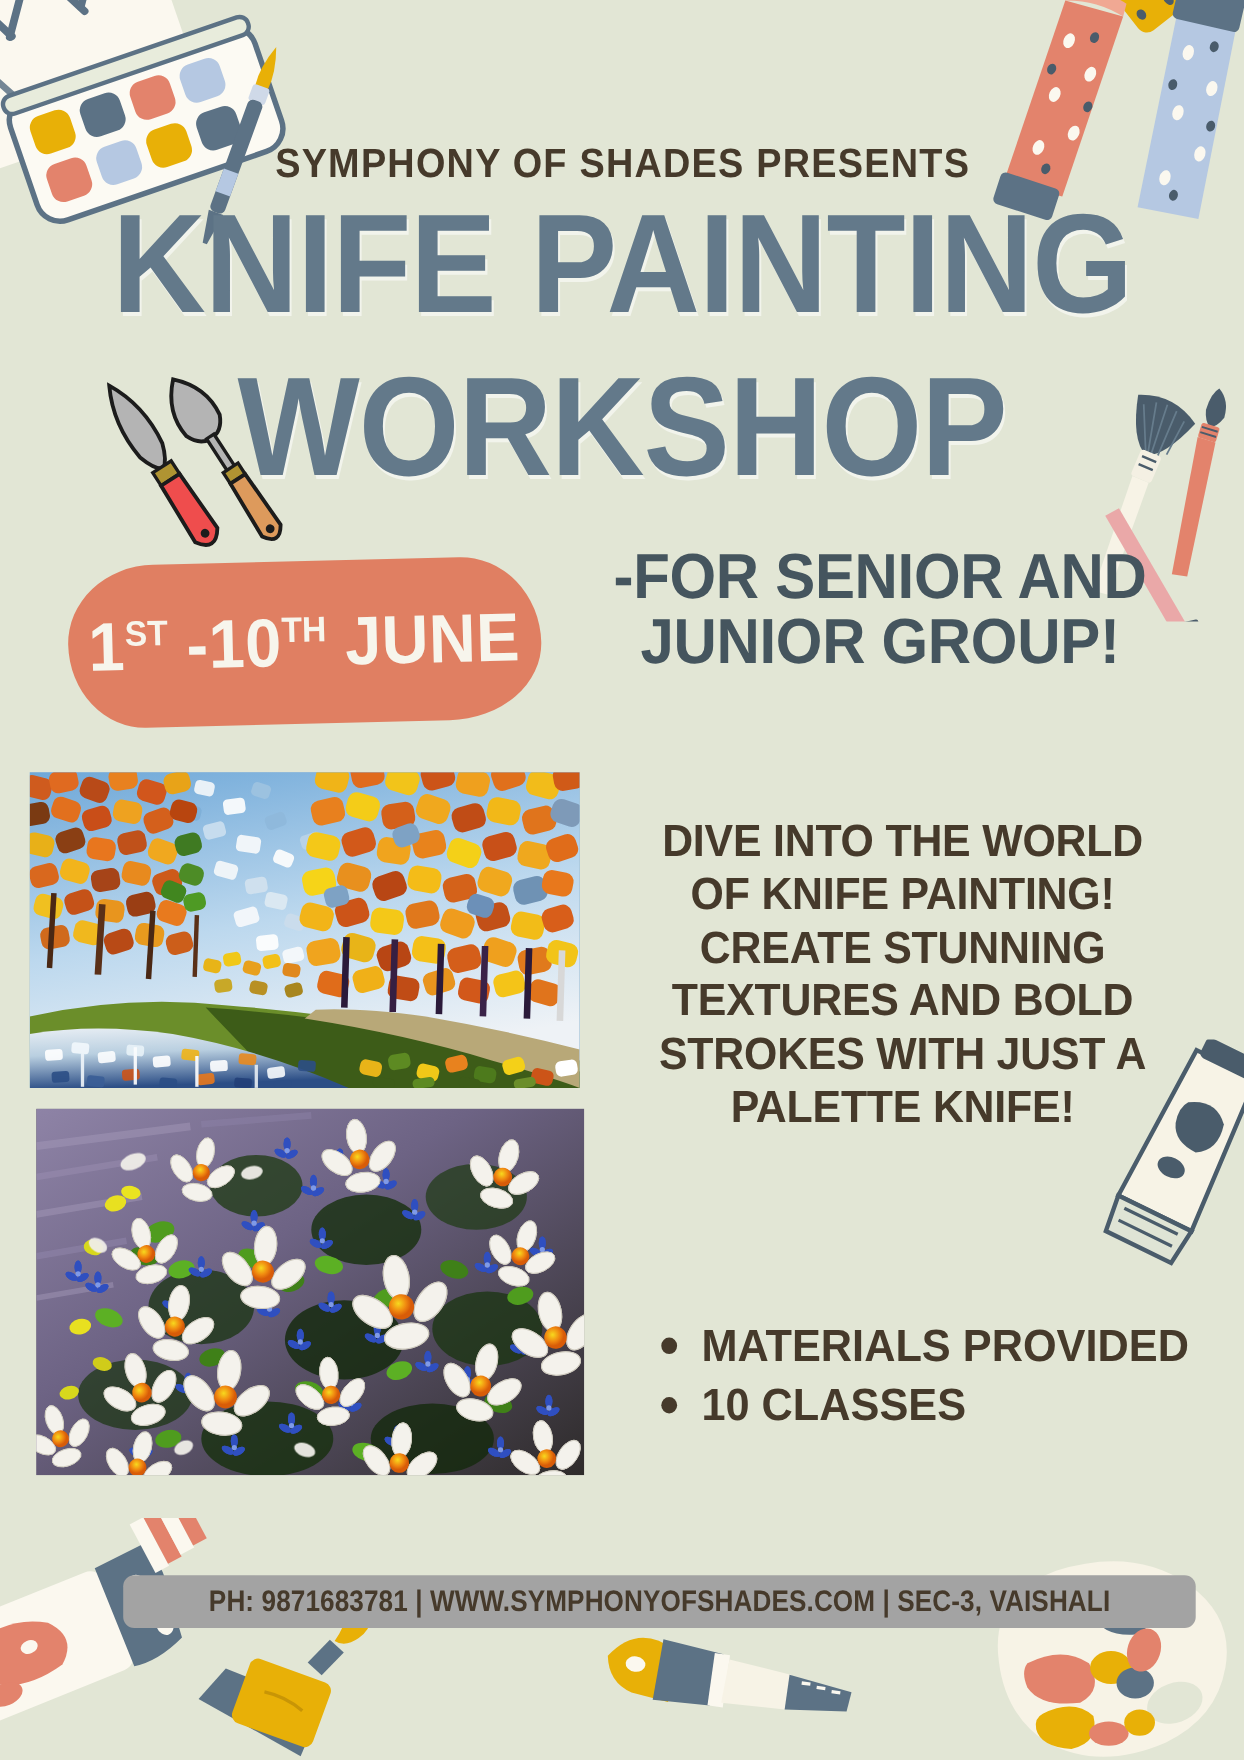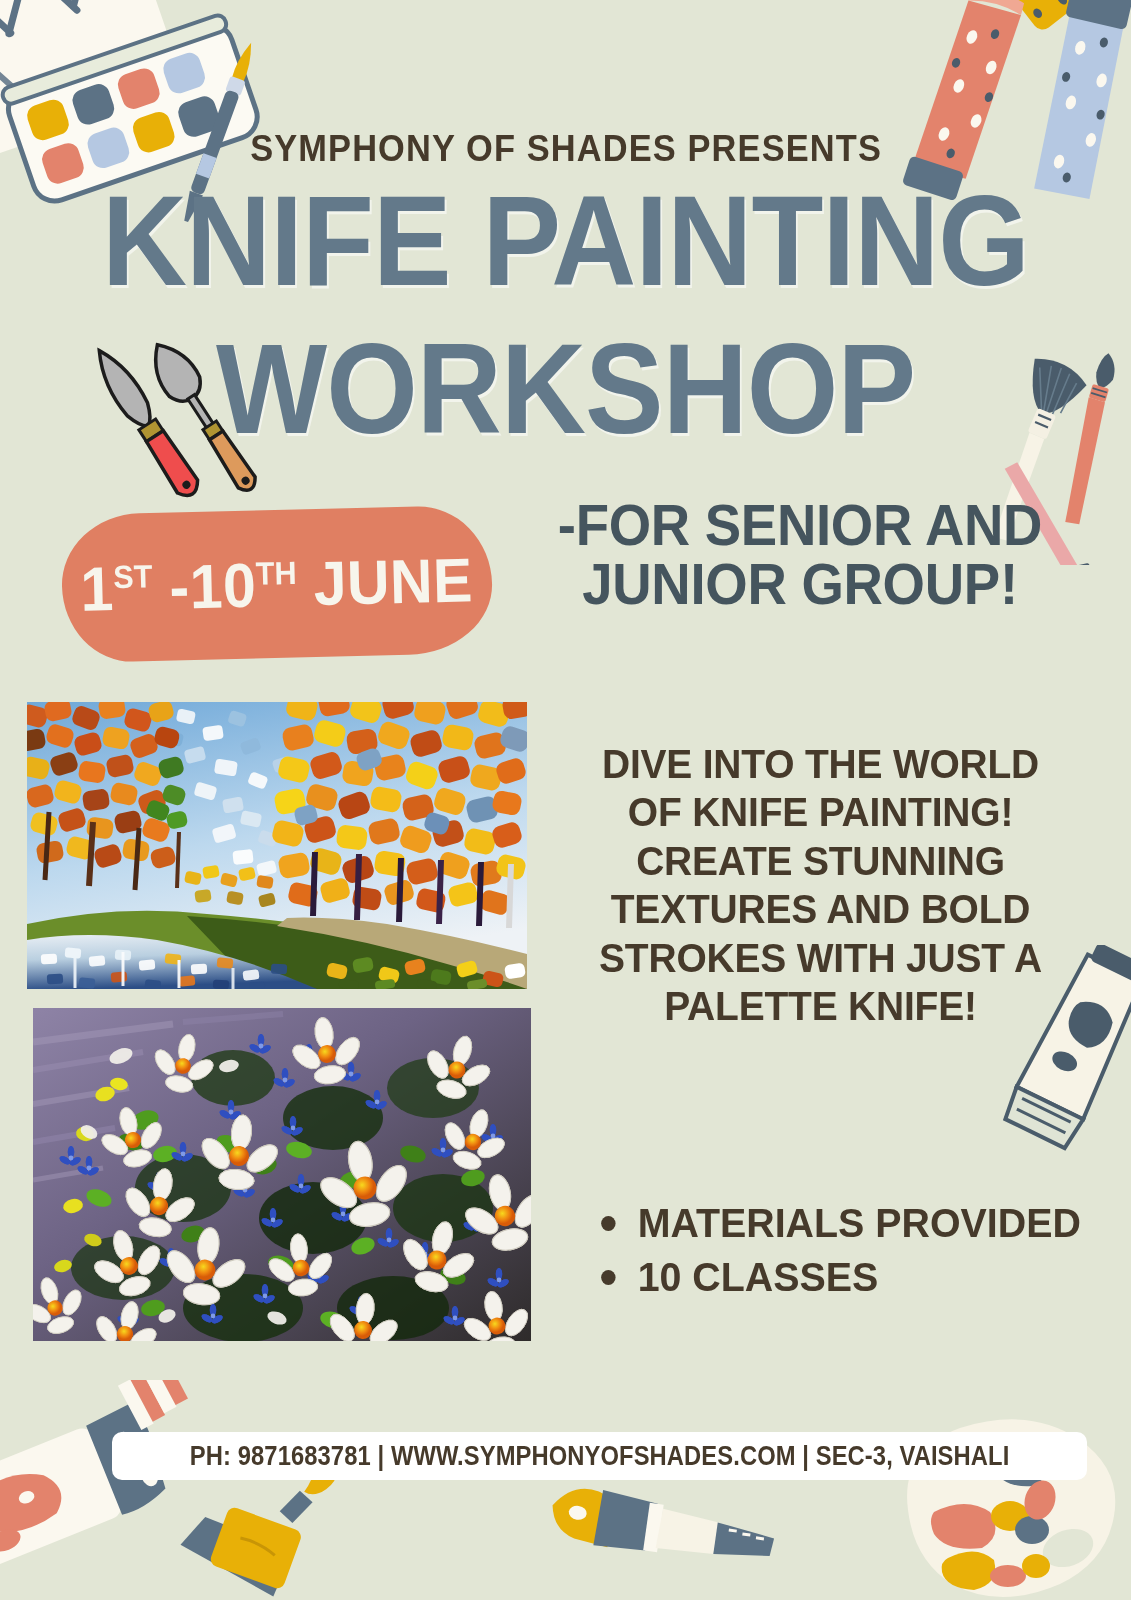--- a/index.html
+++ b/index.html
@@ -132,21 +132,21 @@
     width:15px; height:15px;
     margin-top:-7px;
     border-radius:50%;
     background:#463a2b;
   }
 
   .footer-bar {
     position:absolute;
     left:112px; top:1432px;
     width:975px; height:48px;
-    background:#ffffff;
+    background:#a3a3a3;
     border-radius:10px;
     display:flex; align-items:center; justify-content:center;
     z-index:7;
   }
   .footer-text {
     font-family:"Liberation Sans", sans-serif;
     font-weight:700;
     font-size:27px;
     color:#463a2b;
     letter-spacing:0.1px;

